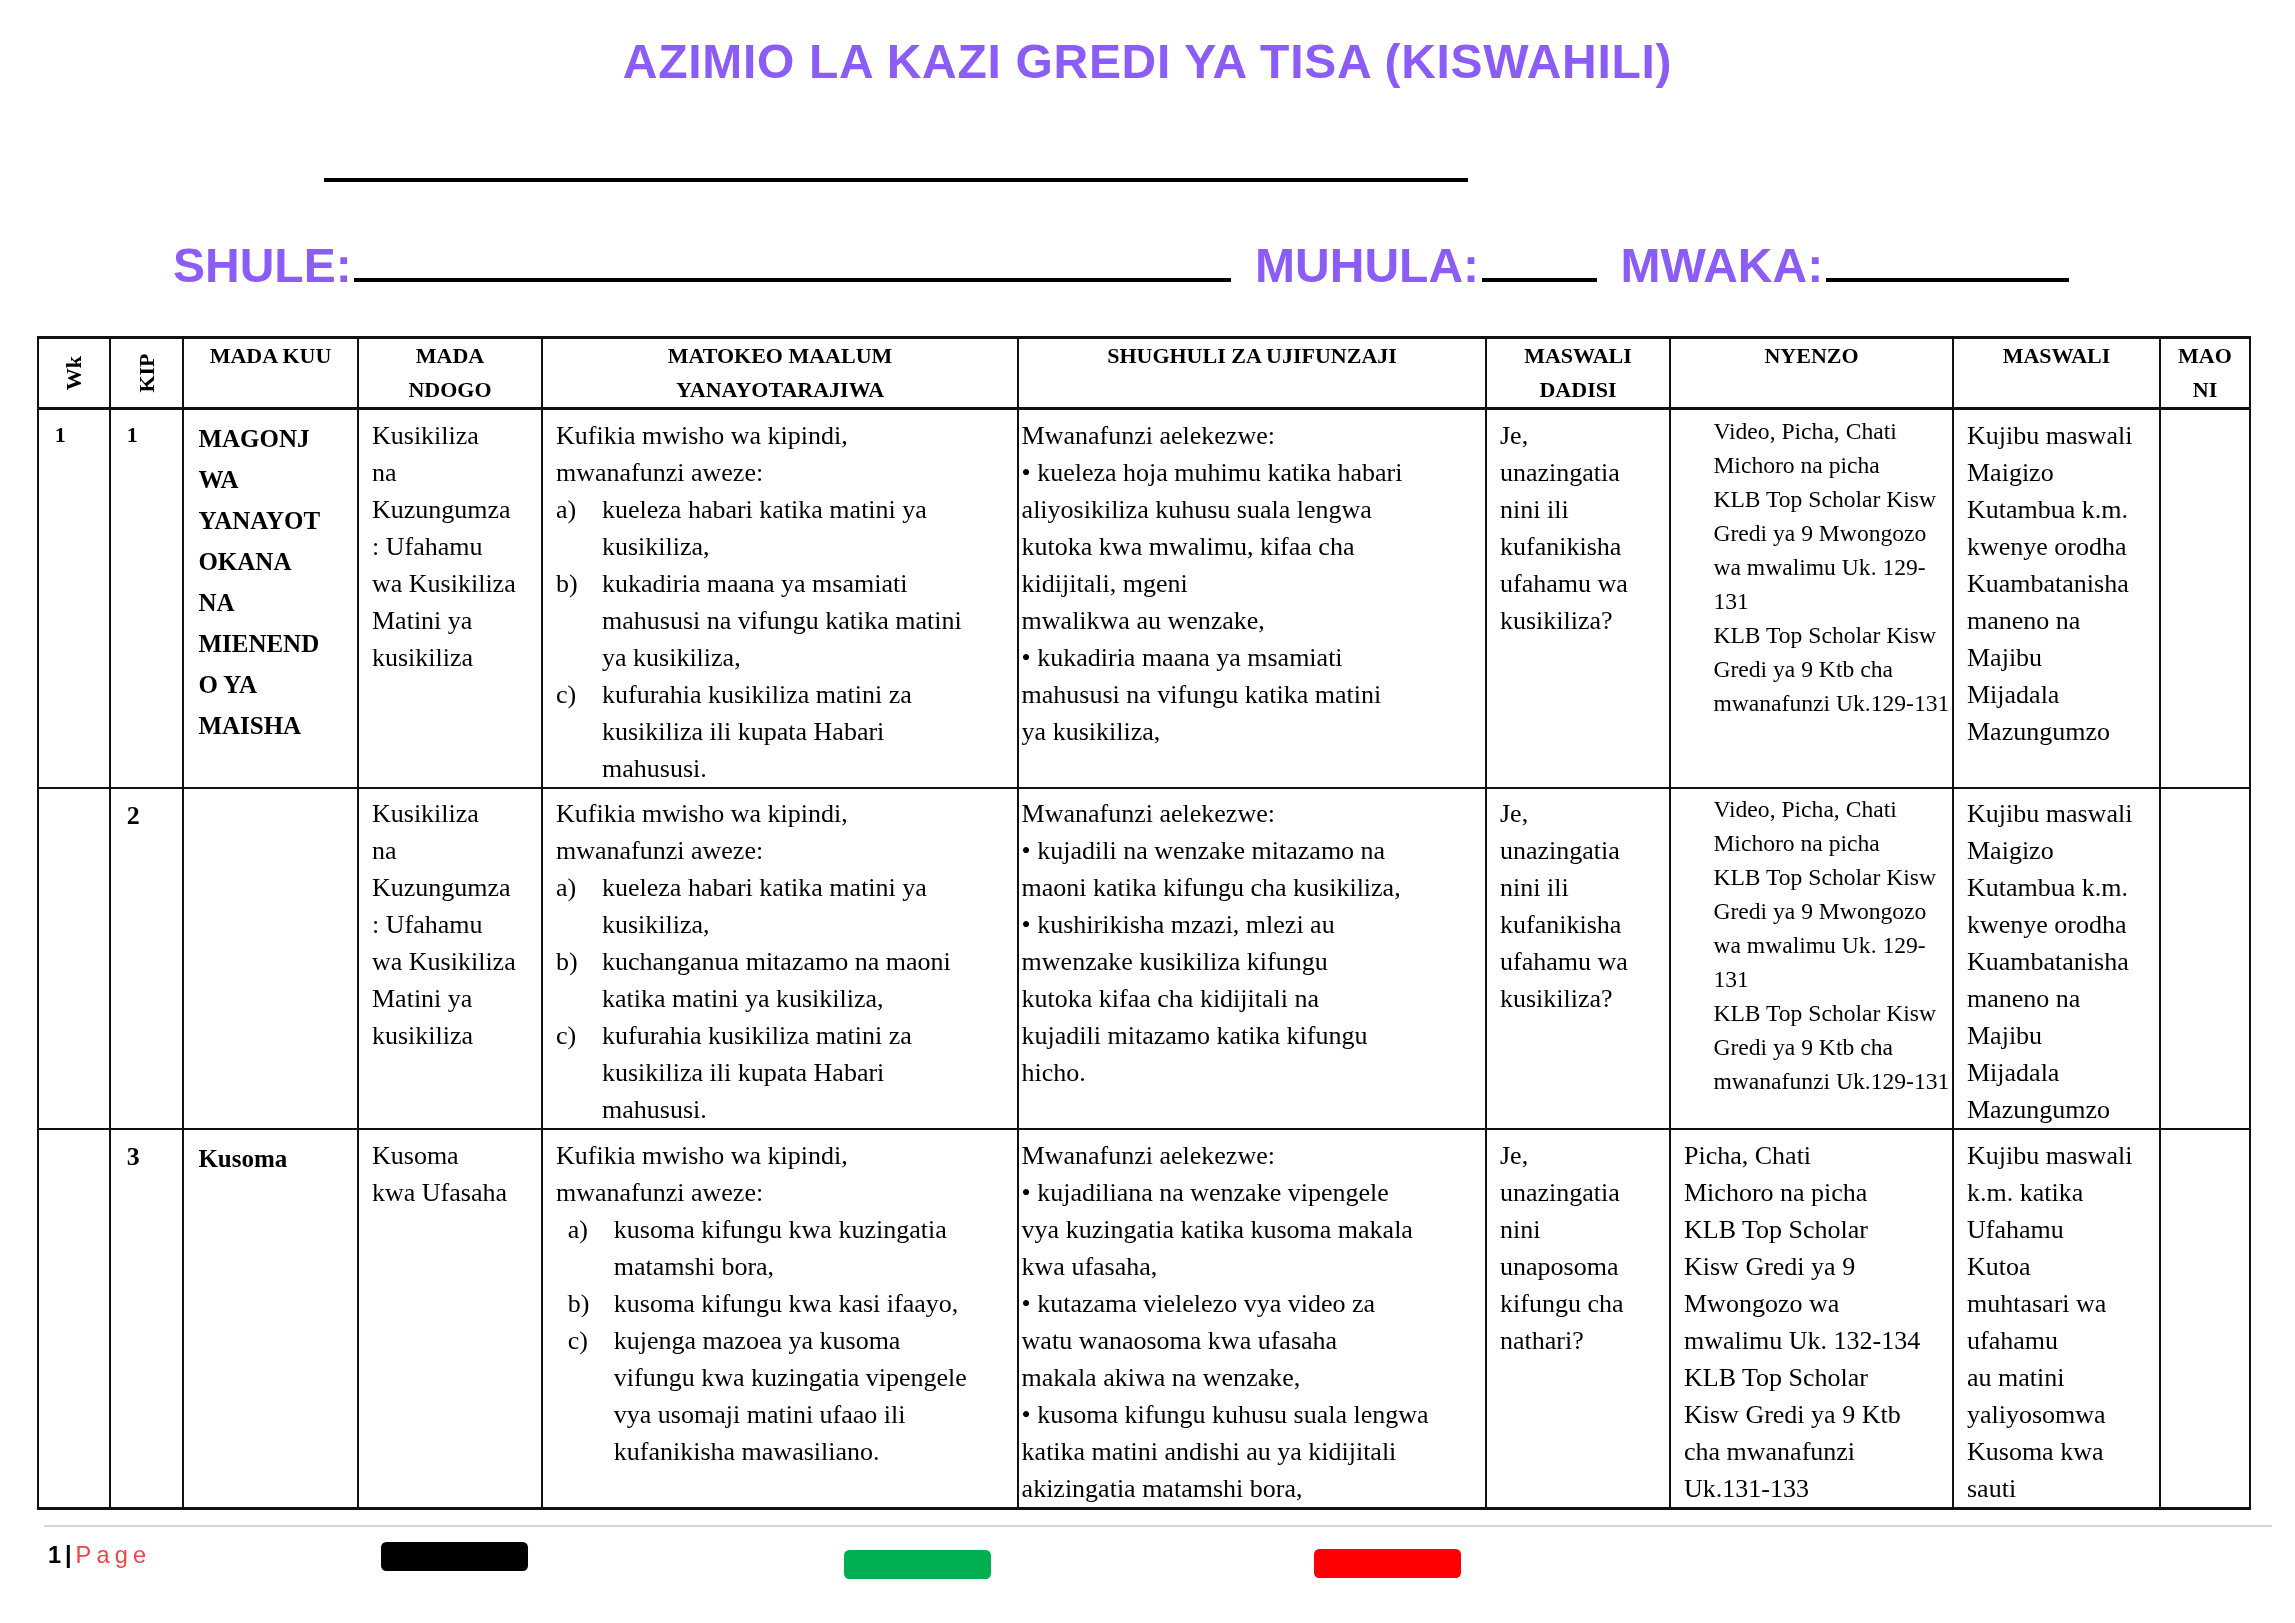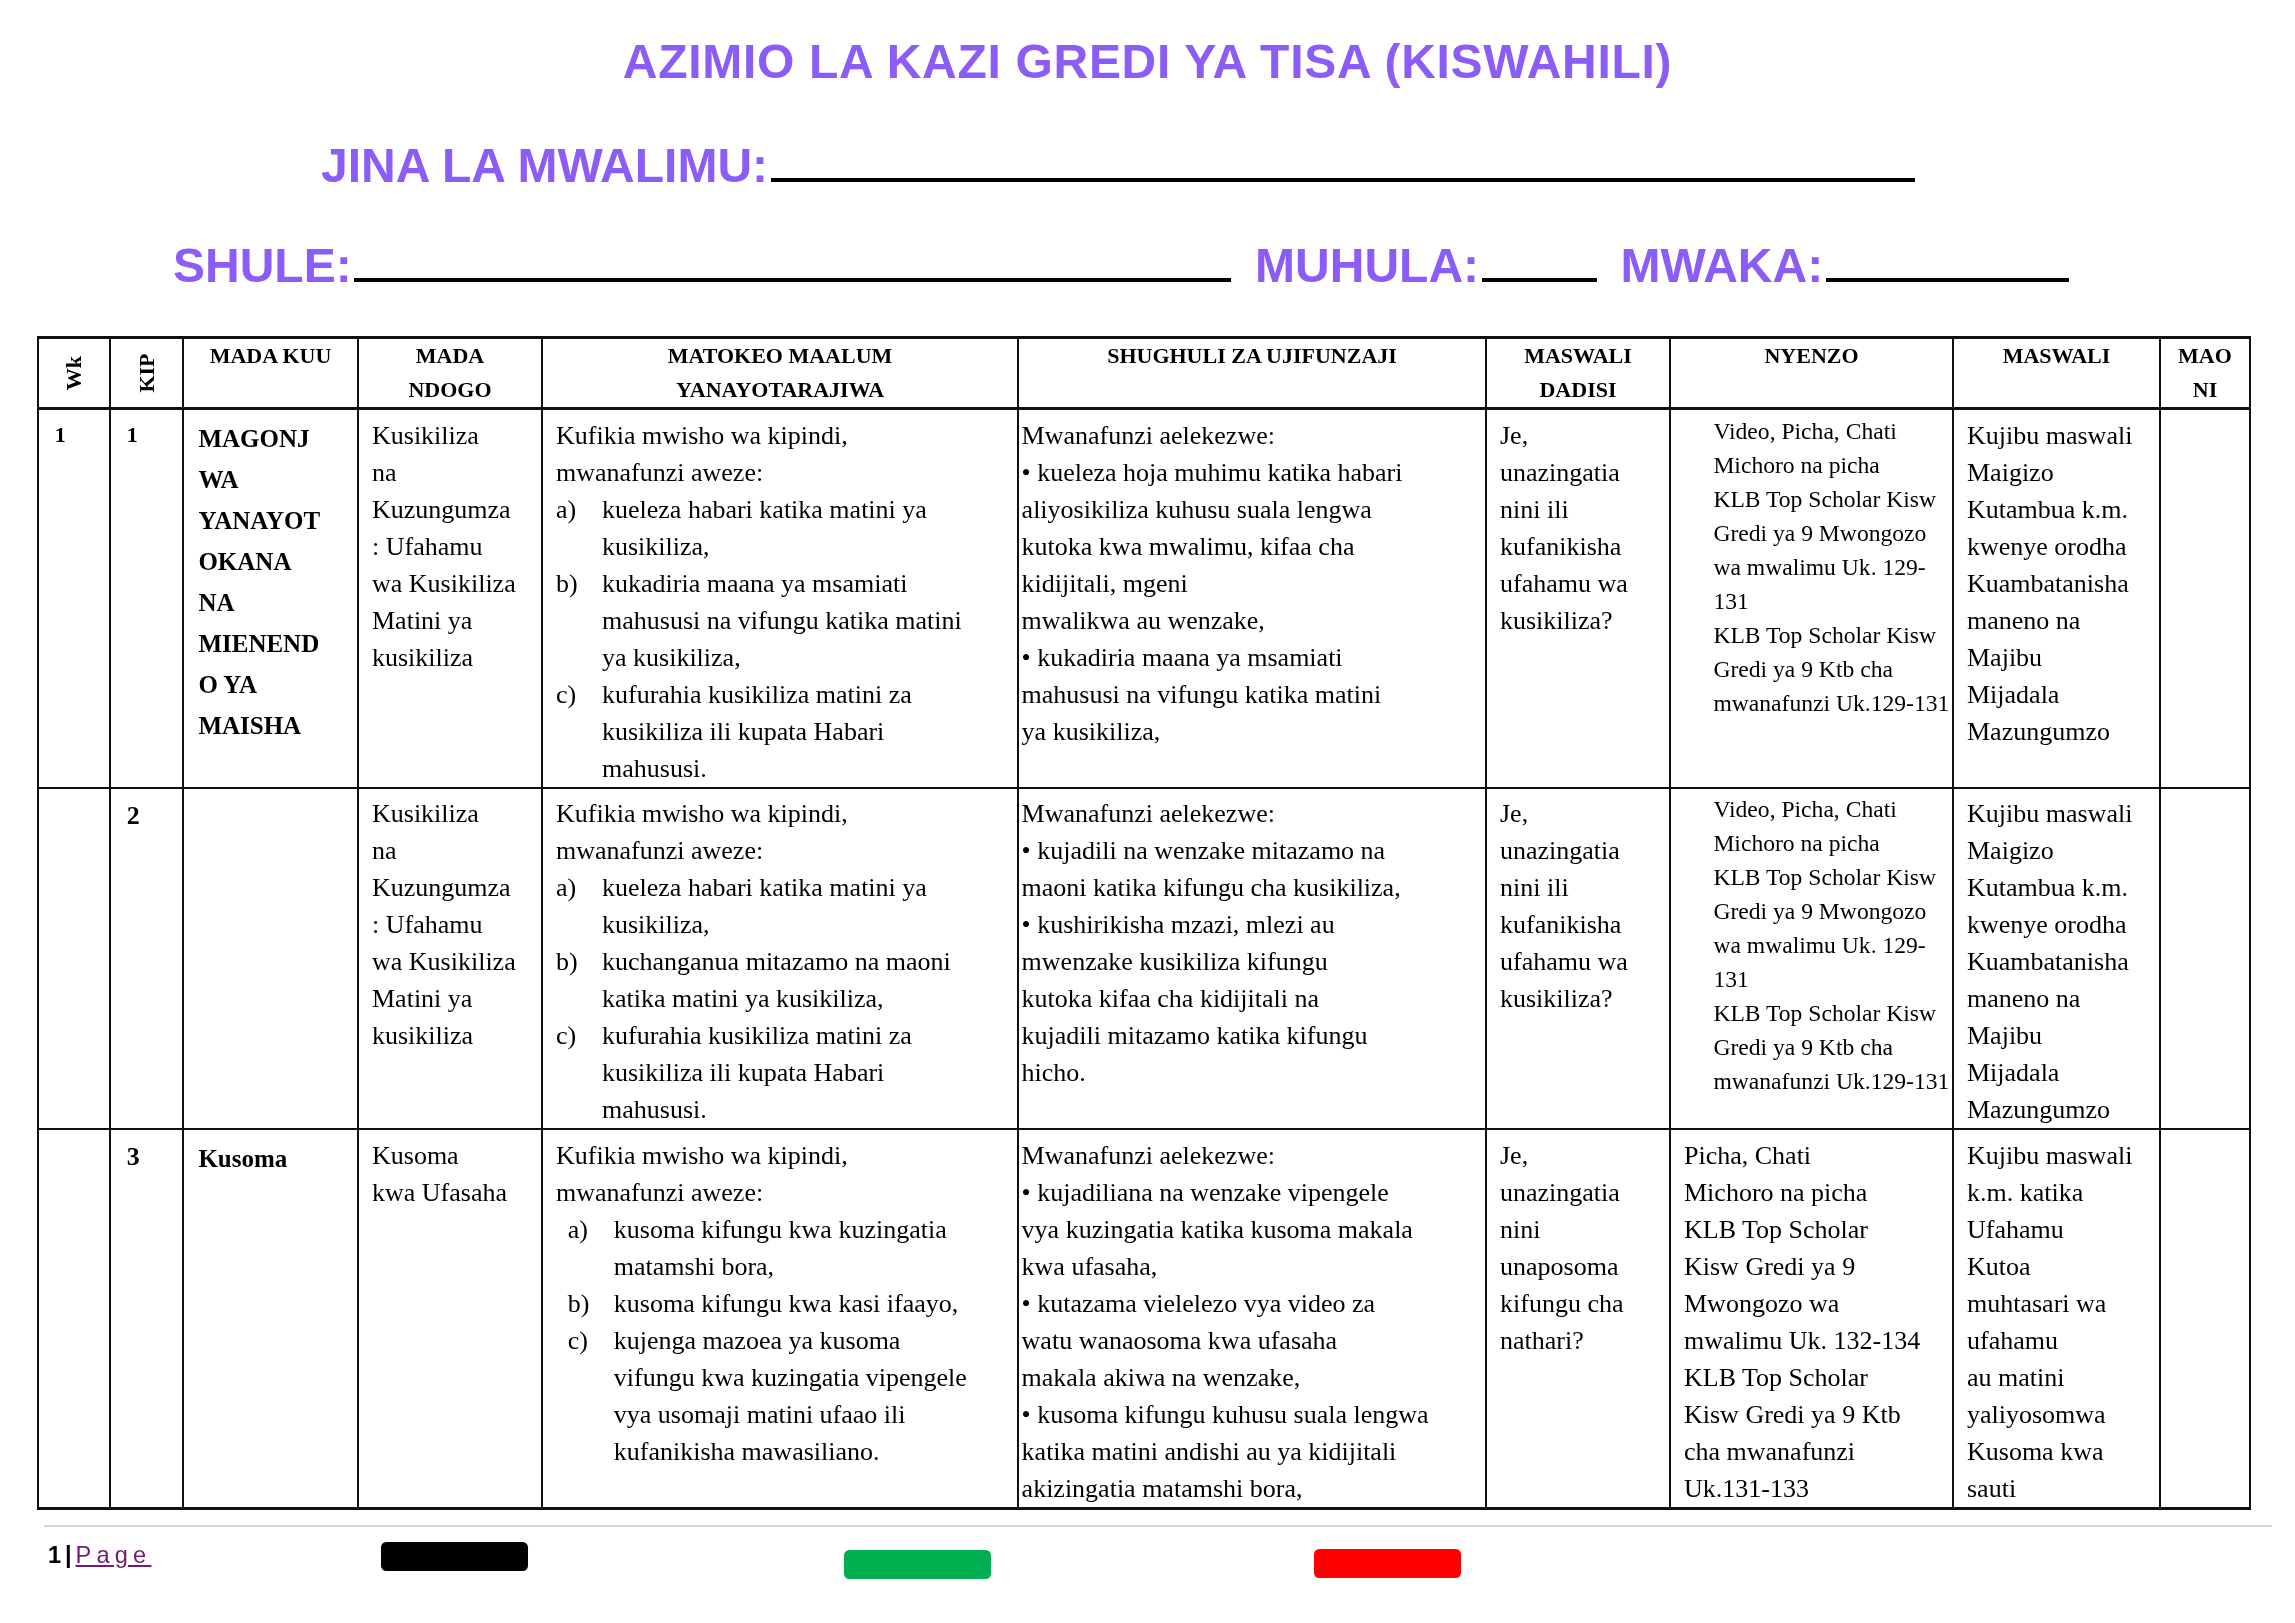--- a/index.html
+++ b/index.html
@@ -135,38 +135,38 @@
       position: absolute;
       left: 48px;
       top: 1541px;
       font-family: "Liberation Sans", "DejaVu Sans", sans-serif;
       font-size: 23.6px;
       line-height: 29px;
       white-space: nowrap;
     }
     #page-number .pn { font-weight: bold; color: #000; }
     #page-number .sep { font-weight: bold; color: #000; padding: 0 3.9px; }
-    #page-number .pg { color: #701a75; letter-spacing: 5.2px; text-decoration: underline; }
+    #page-number .pg { color: #ef4444; letter-spacing: 5.2px; }
     .flag-bar {
       position: absolute;
       width: 147px;
       height: 29.4px;
       border-radius: 5.2px;
     }
     #bar-black { left: 381px; top: 1542px; }
     #bar-green { left: 844px; top: 1550px; }
     #bar-red   { left: 1314px; top: 1549px; }
   </style>
 </head>
 <body>
 
 <div id="title" class="heading">AZIMIO LA KAZI GREDI YA TISA (KISWAHILI)</div>
 
 <div id="teacher-line" class="heading">
-  <span>JINA LA MWALIMU:</span><span class="blank" style="width:1144px"></span>
+  <span class="blank" style="width:1144px"></span>
 </div>
 
 <div id="school-line" class="heading">
   <span>SHULE:</span><span class="blank" style="width:877px"></span>
   <span style="margin-left:10.5px">MUHULA:</span><span class="blank" style="width:115px"></span>
   <span style="margin-left:10.5px">MWAKA:</span><span class="blank" style="width:243px"></span>
 </div>
 
 <table id="scheme-table">
   <colgroup>

